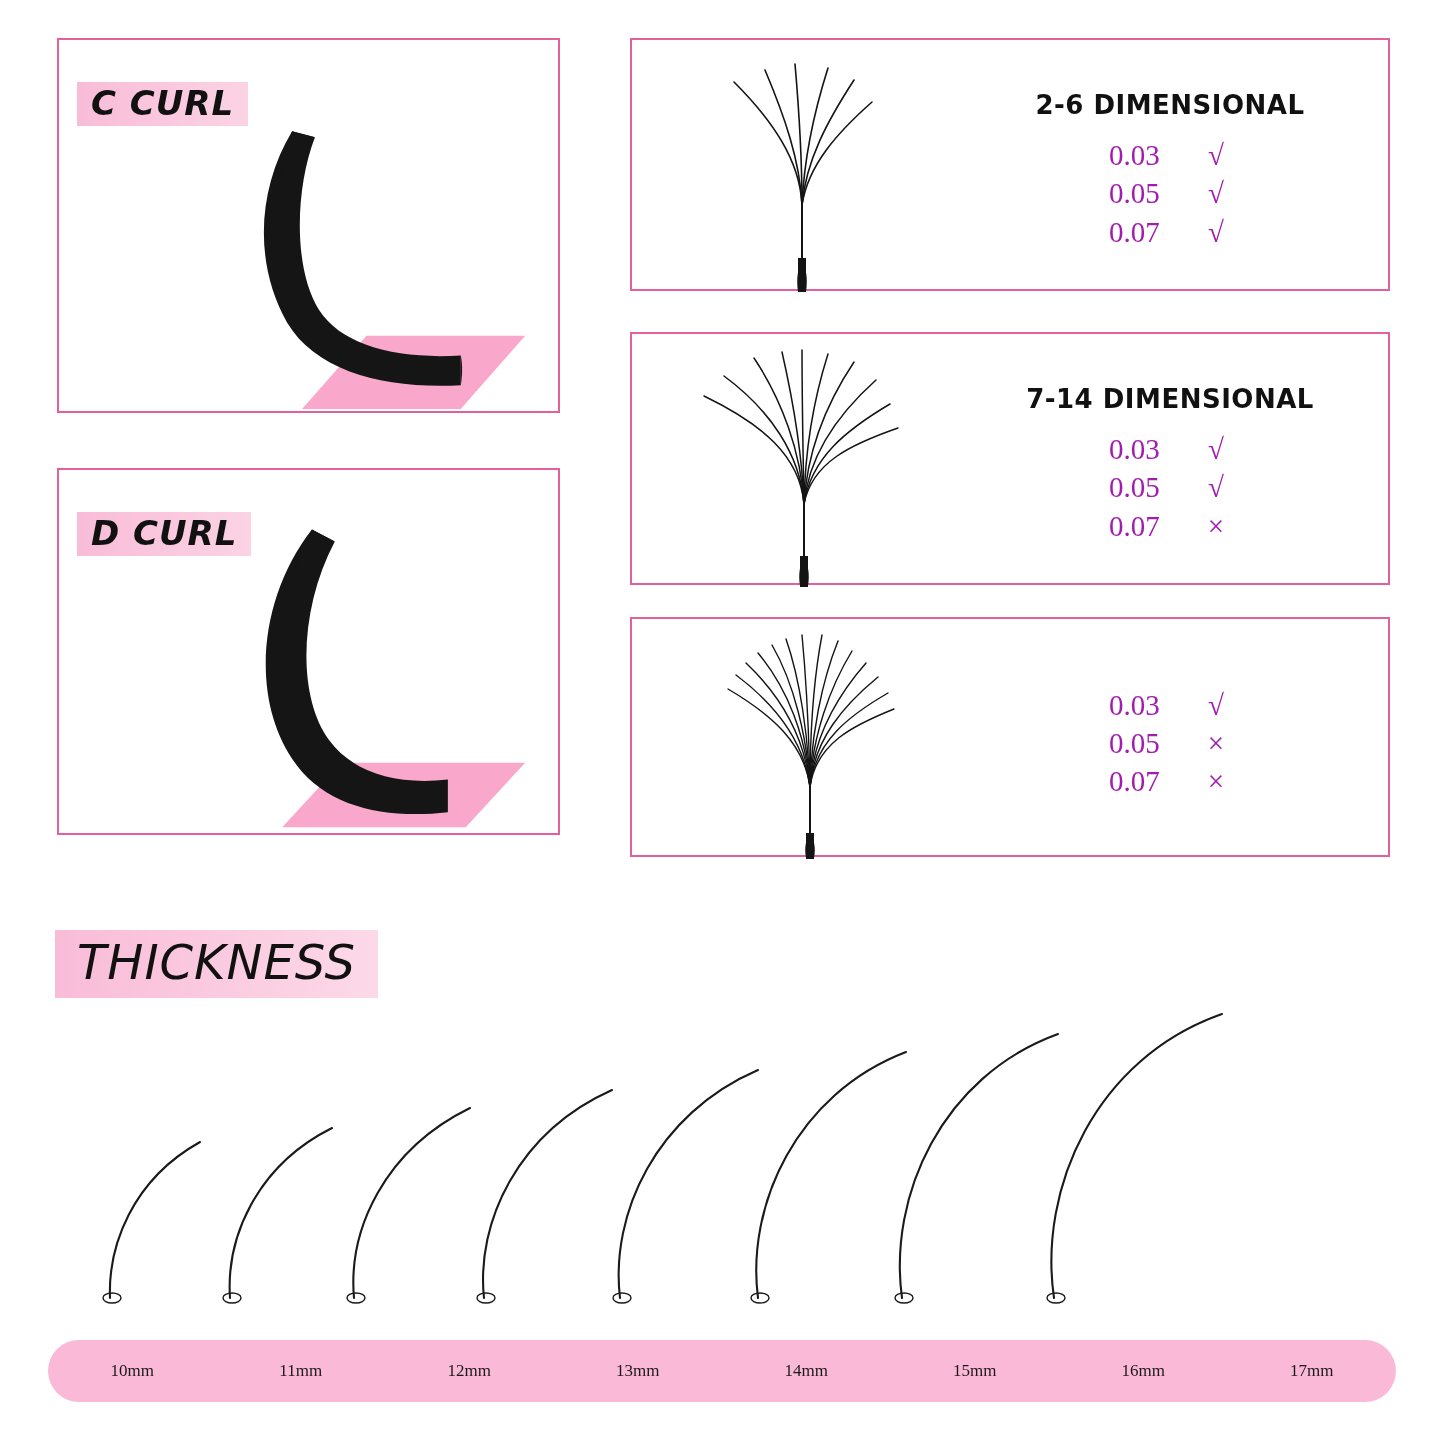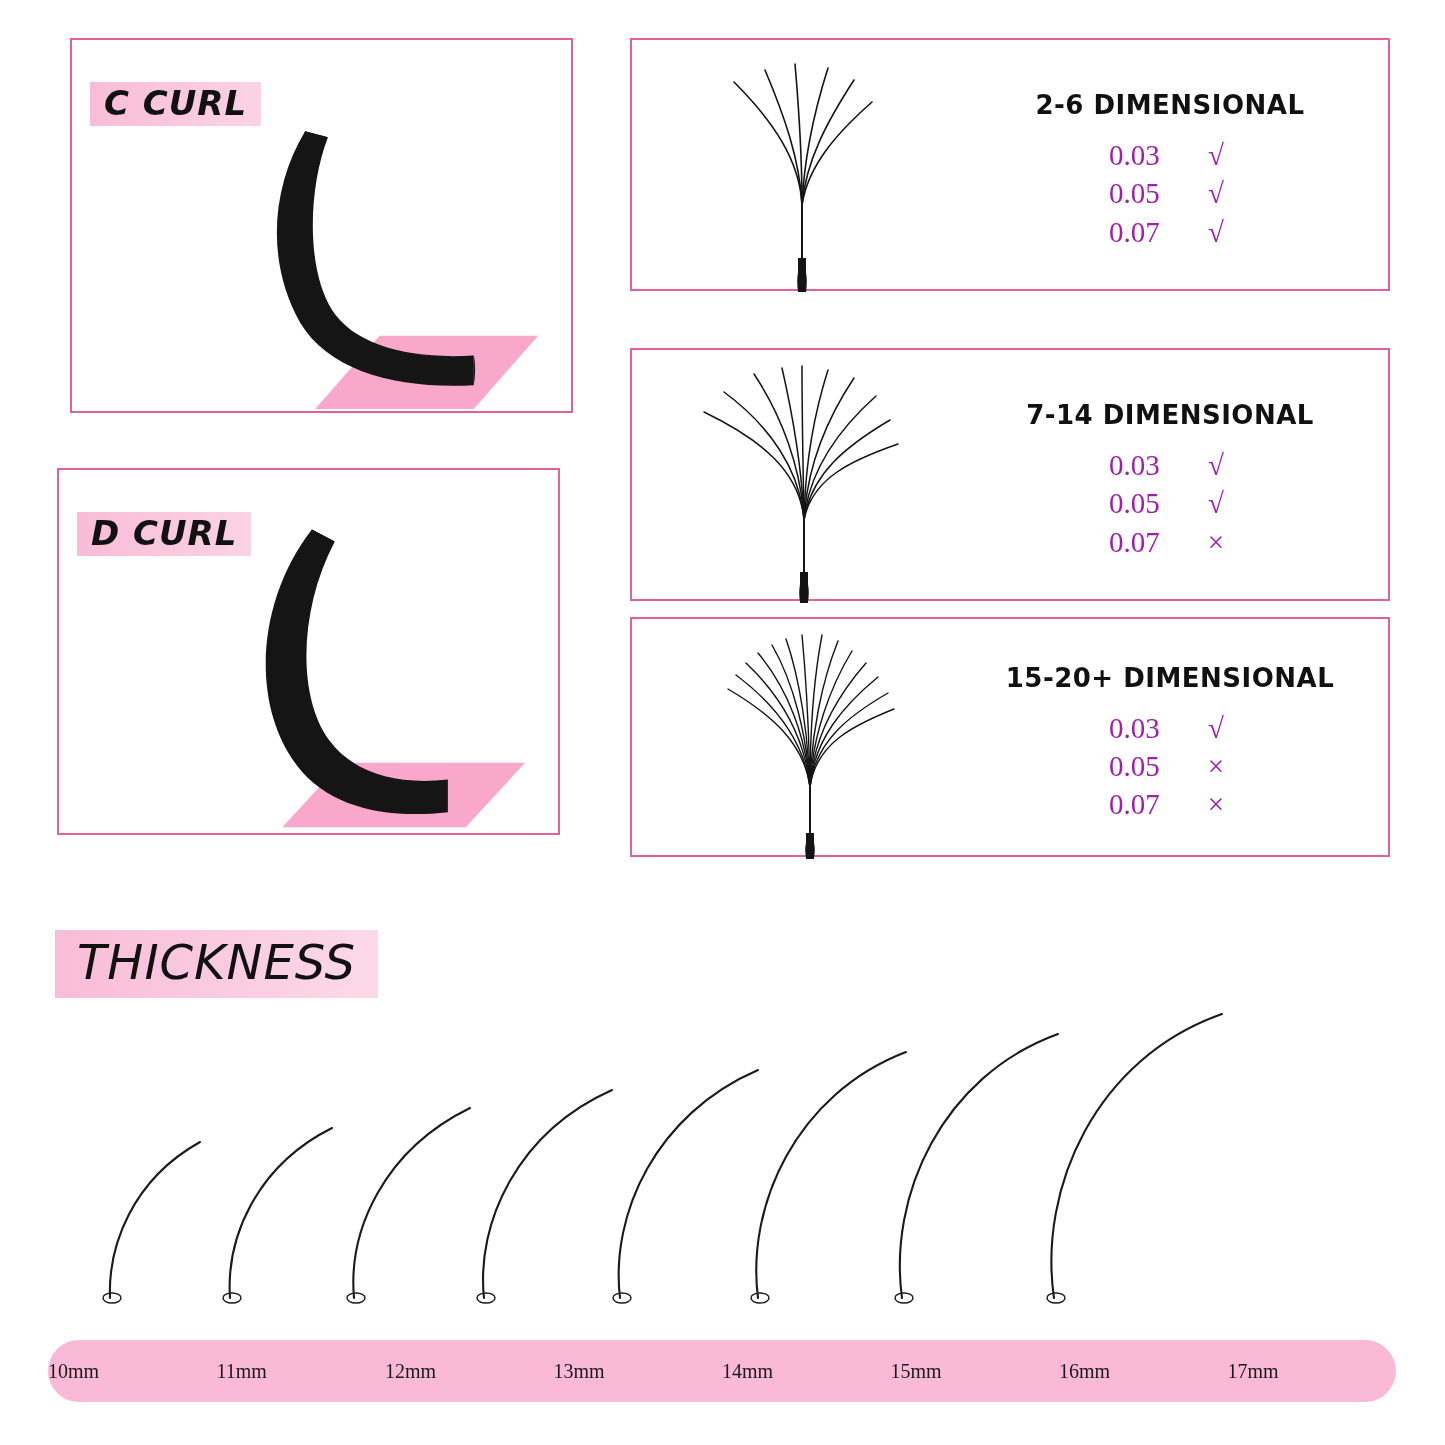--- a/index.html
+++ b/index.html
@@ -23,21 +23,21 @@
   
   .panel {
     position: absolute;
     border: 2px solid #e4609b;
     background: #ffffff;
     box-sizing: border-box;
   }
 
   
   .curl-panel { }
-  .curl-c { left: 70px;  top: 38px;  width: 503px; height: 375px; }
+  .curl-c { left: 57px;  top: 38px;  width: 503px; height: 375px; }
   .curl-d { left: 57px;  top: 468px; width: 503px; height: 367px; }
 
   .curl-label {
     position: absolute;
     left: 18px;
     top: 42px;
     padding: 4px 14px 6px 14px;
     background: #fbc6dd;
     background: linear-gradient(90deg, #f9bcd8 0%, #fbd3e4 100%);
     font-family: "DejaVu Sans", sans-serif;
@@ -50,21 +50,21 @@
   }
 
   .curl-art {
     position: absolute;
     inset: 0;
   }
 
   
   .dim-panel { left: 630px; width: 760px; }
   .dim-1 { top: 38px;  height: 253px; }
-  .dim-2 { top: 348px; height: 253px; text-decoration: underline; }
+  .dim-2 { top: 332px; height: 253px; text-decoration: underline; }
   .dim-3 { top: 617px; height: 240px; }
 
   .dim-inner {
     position: absolute;
     inset: 0;
     display: flex;
     align-items: center;
   }
   .dim-art {
     width: 330px;
@@ -137,23 +137,23 @@
     top: 1340px;
     width: 1348px;
     height: 62px;
     background: #fbb9d8;
     border-radius: 31px;
     display: flex;
     align-items: center;
   }
   .mm-item {
     flex: 1 1 0;
-    text-align: left;
+    text-align: center;
     font-family: "Liberation Serif", serif;
-    font-size: 20px;
+    font-size: 17px;
     color: #1a1a1a;
   }
 </style>
 </head>
 <body>
 
 <div class="page">
 
   <div class="panel curl-panel curl-c">
     <svg class="curl-art" viewBox="0 0 503 375" preserveAspectRatio="none">
@@ -262,21 +262,20 @@
             <path d="M178,222 L178,168 C181,118 206,76 234,44"></path>
             <path d="M178,222 L178,168 C182,120 212,86 246,58"></path>
             <path d="M178,222 L178,168 C183,122 218,96 256,74"></path>
             <path d="M178,222 L178,168 C184,124 222,106 262,90"></path>
           </g>
           <path d="M174,239 C172,228 174,220 178,216 C182,220 184,228 182,239 Z" fill="#141414"></path>
           <rect x="174" y="214" width="8" height="26" fill="#141414"></rect>
         </svg>
       </div>
       <div class="dim-text">
-        <div class="dim-title">15-20+ DIMENSIONAL</div>
         <div class="dim-rows">
           <div class="dim-row">
             <span class="dim-val">0.03</span><span class="dim-mark">√</span>
           </div>
           <div class="dim-row">
             <span class="dim-val">0.05</span><span class="dim-mark">×</span>
           </div>
           <div class="dim-row">
             <span class="dim-val">0.07</span><span class="dim-mark">×</span>
           </div>

